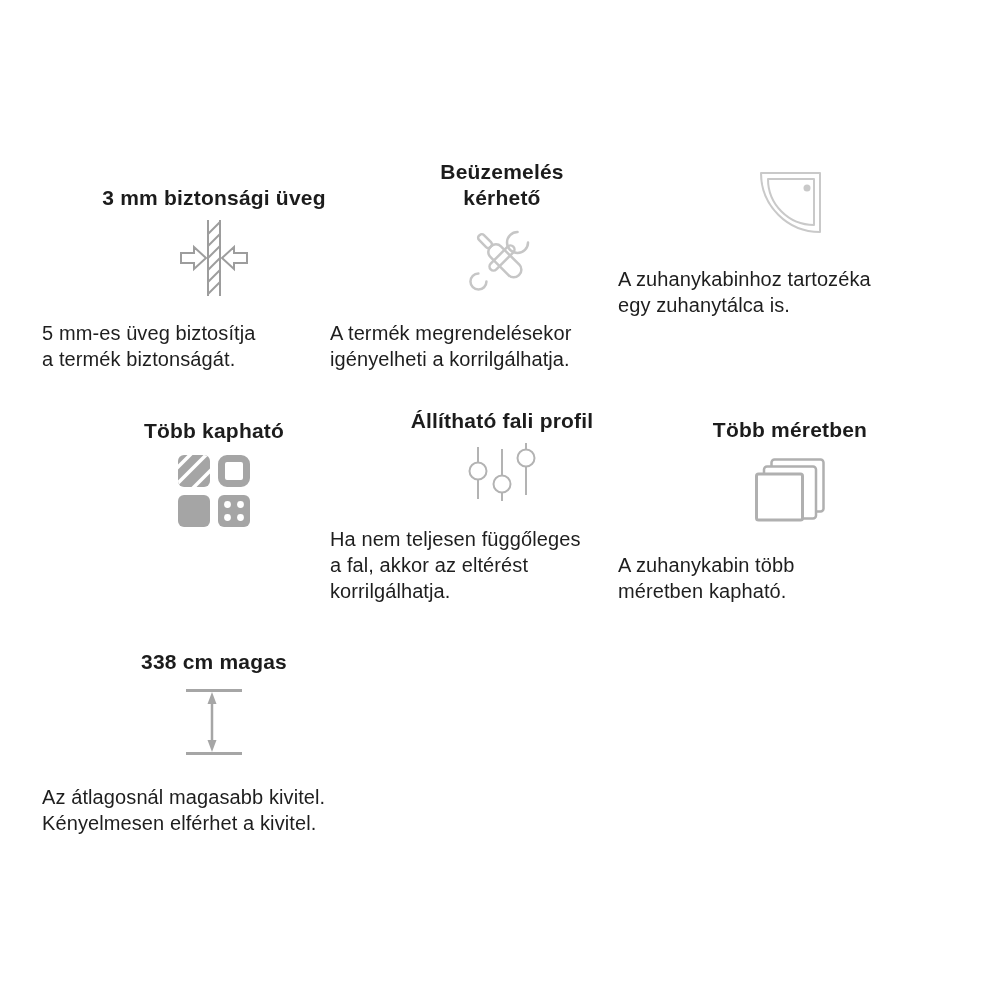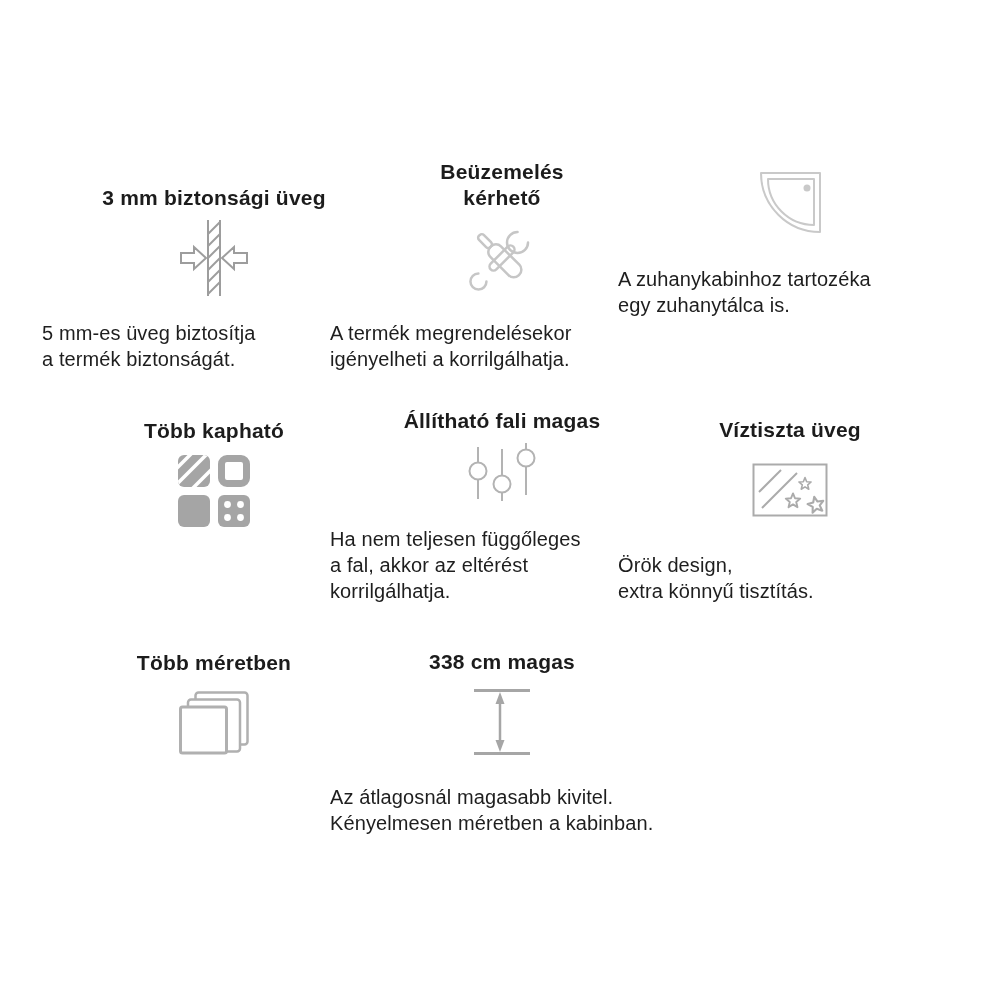--- a/index.html
+++ b/index.html
@@ -145,80 +145,62 @@
           <circle cx="49.5" cy="49.5" r="3.4"></circle>
           <circle cx="62.5" cy="49.5" r="3.4"></circle>
           <circle cx="49.5" cy="62.5" r="3.4"></circle>
           <circle cx="62.5" cy="62.5" r="3.4"></circle>
         </g>
       </svg>
     </div>
   </div>
 
   <div class="feature-card">
-    <h3 class="feature-title">Állítható fali magas</h3>
+    <h3 class="feature-title">Állítható fali profil</h3>
     <div class="icon-box">
       <svg width="72" height="62" viewBox="0 0 72 62" color="#b3b3b3">
         <g stroke="currentColor" stroke-width="2" fill="none">
           <line x1="12" y1="6" x2="12" y2="58"></line>
           <line x1="36" y1="8" x2="36" y2="60"></line>
           <line x1="60" y1="2" x2="60" y2="54"></line>
           <circle cx="12" cy="30" r="8.5" fill="#ffffff"></circle>
           <circle cx="36" cy="43" r="8.5" fill="#ffffff"></circle>
           <circle cx="60" cy="17" r="8.5" fill="#ffffff"></circle>
         </g>
       </svg>
     </div>
     <p class="feature-desc">Ha nem teljesen függőleges
 a fal, akkor az eltérést
 korrilgálhatja.</p>
   </div>
 
-  <div class="feature-card">
-    <h3 class="feature-title">Víztiszta üveg</h3>
-    <div class="icon-box">
-      <svg width="76" height="54" viewBox="0 0 76 54" color="#ababab">
-        <defs>
-          <polygon id="starp" points="0,-8 2.1,-2.9 7.6,-2.5 3.4,1.1 4.7,6.5 0,3.6 -4.7,6.5 -3.4,1.1 -7.6,-2.5 -2.1,-2.9" fill="none" stroke="currentColor" stroke-width="2" stroke-linejoin="round"></polygon>
-        </defs>
-        <rect x="1.5" y="1.5" width="73" height="51" fill="none" stroke="currentColor" stroke-width="2"></rect>
-        <g stroke="currentColor" stroke-width="2">
-          <line x1="7" y1="29" x2="29" y2="7"></line>
-          <line x1="10" y1="45" x2="45" y2="10"></line>
-        </g>
-        <use href="#starp" transform="translate(53,21) scale(0.8)"></use>
-        <use href="#starp" transform="translate(41,38) scale(0.95)"></use>
-        <use href="#starp" transform="translate(64,42) scale(1.05) rotate(-12)"></use>
-      </svg>
-    </div>
-    <p class="feature-desc">Örök design,
-extra könnyű tisztítás.</p>
-  </div>
 
   <div class="feature-card">
     <h3 class="feature-title">Több méretben</h3>
     <div class="icon-box">
       <svg width="70" height="64" viewBox="0 0 70 64" color="#b0b0b0">
         <rect x="16.5" y="1.5" width="52" height="52" rx="3" fill="#ffffff" stroke="currentColor" stroke-width="2.5"></rect>
         <rect x="9" y="8.5" width="52" height="52" rx="3" fill="#ffffff" stroke="currentColor" stroke-width="2.5"></rect>
         <rect x="1.5" y="16" width="46" height="46" rx="2" fill="#ffffff" stroke="currentColor" stroke-width="3"></rect>
       </svg>
     </div>
+    <p class="feature-desc">A zuhanykabin több
+méretben kapható.</p>
   </div>
 
   <div class="feature-card">
     <h3 class="feature-title">338 cm magas</h3>
     <div class="icon-box">
       <svg width="58" height="68" viewBox="0 0 58 68" color="#a6a6a6">
         <g stroke="currentColor">
           <line x1="1" y1="2.5" x2="57" y2="2.5" stroke-width="3"></line>
           <line x1="1" y1="65.5" x2="57" y2="65.5" stroke-width="3"></line>
           <line x1="27" y1="9" x2="27" y2="59" stroke-width="2.5"></line>
         </g>
         <polygon points="27,4 22.5,16 31.5,16" fill="currentColor"></polygon>
         <polygon points="27,64 22.5,52 31.5,52" fill="currentColor"></polygon>
       </svg>
     </div>
     <p class="feature-desc">Az átlagosnál magasabb kivitel.
-Kényelmesen méretben a kabinban.</p>
+Kényelmesen elférhet a kivitel.</p>
   </div>
 
 </div>
 
 </body></html>

